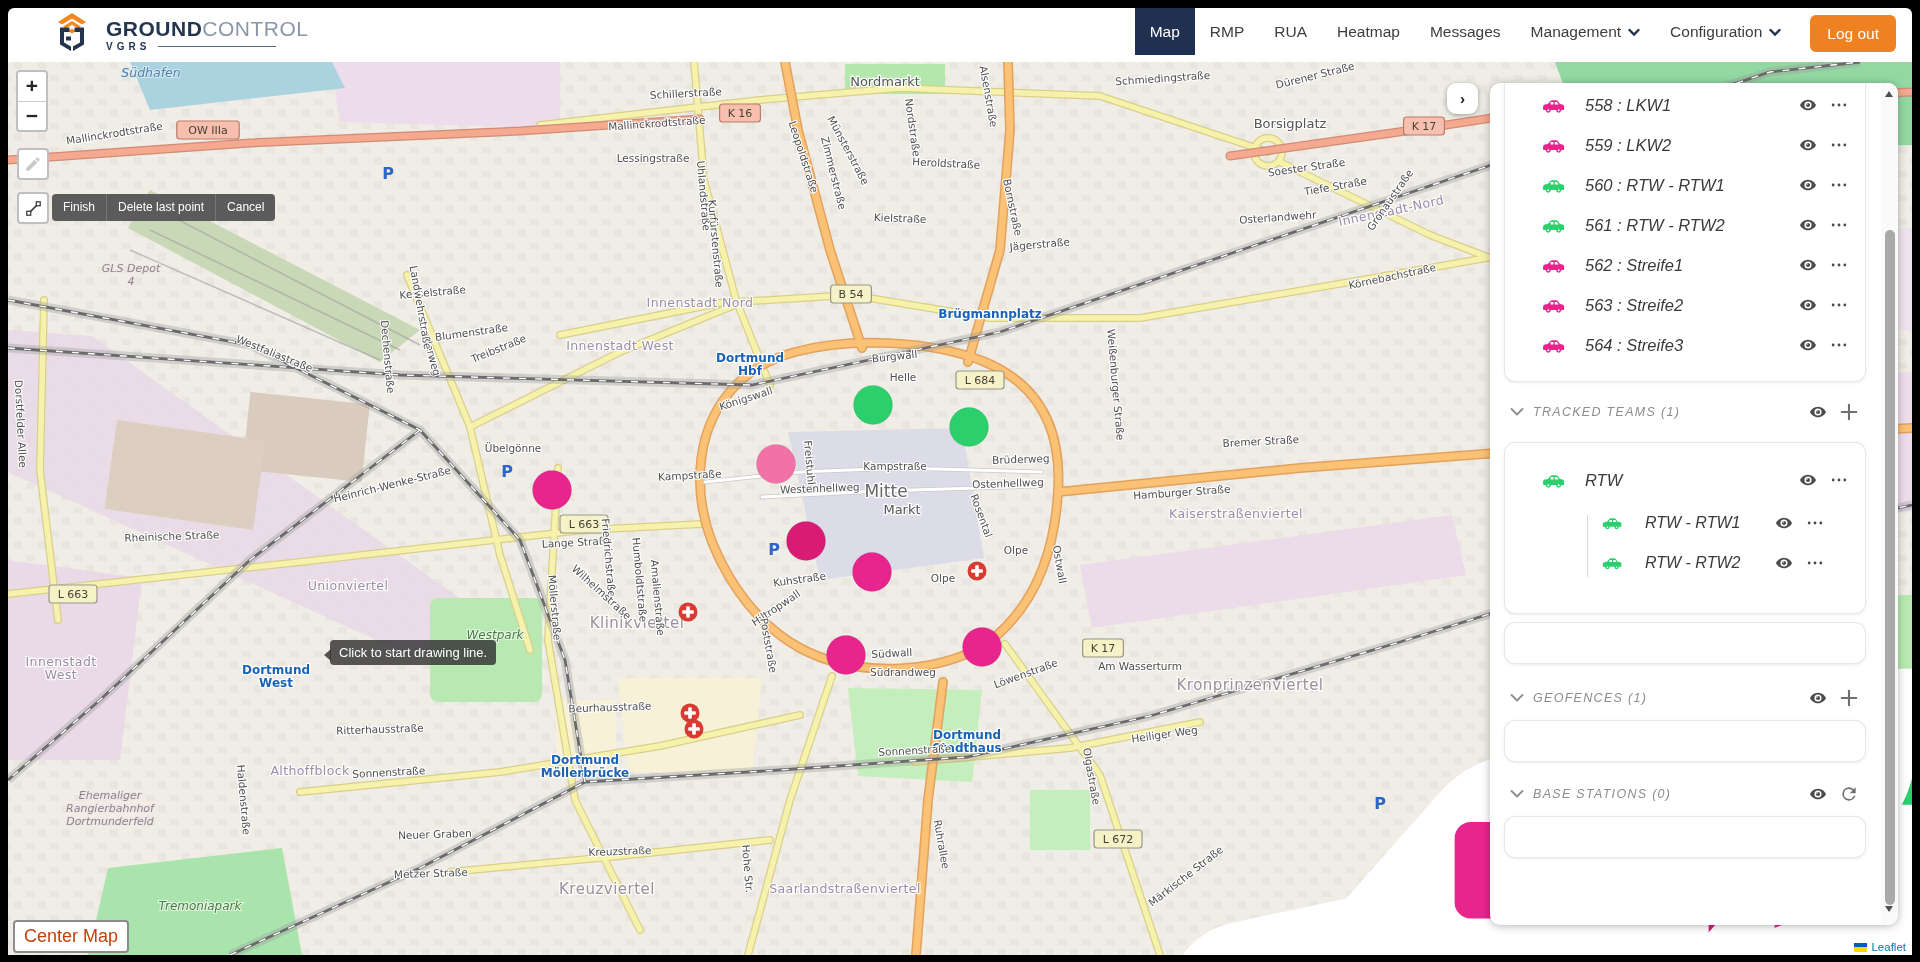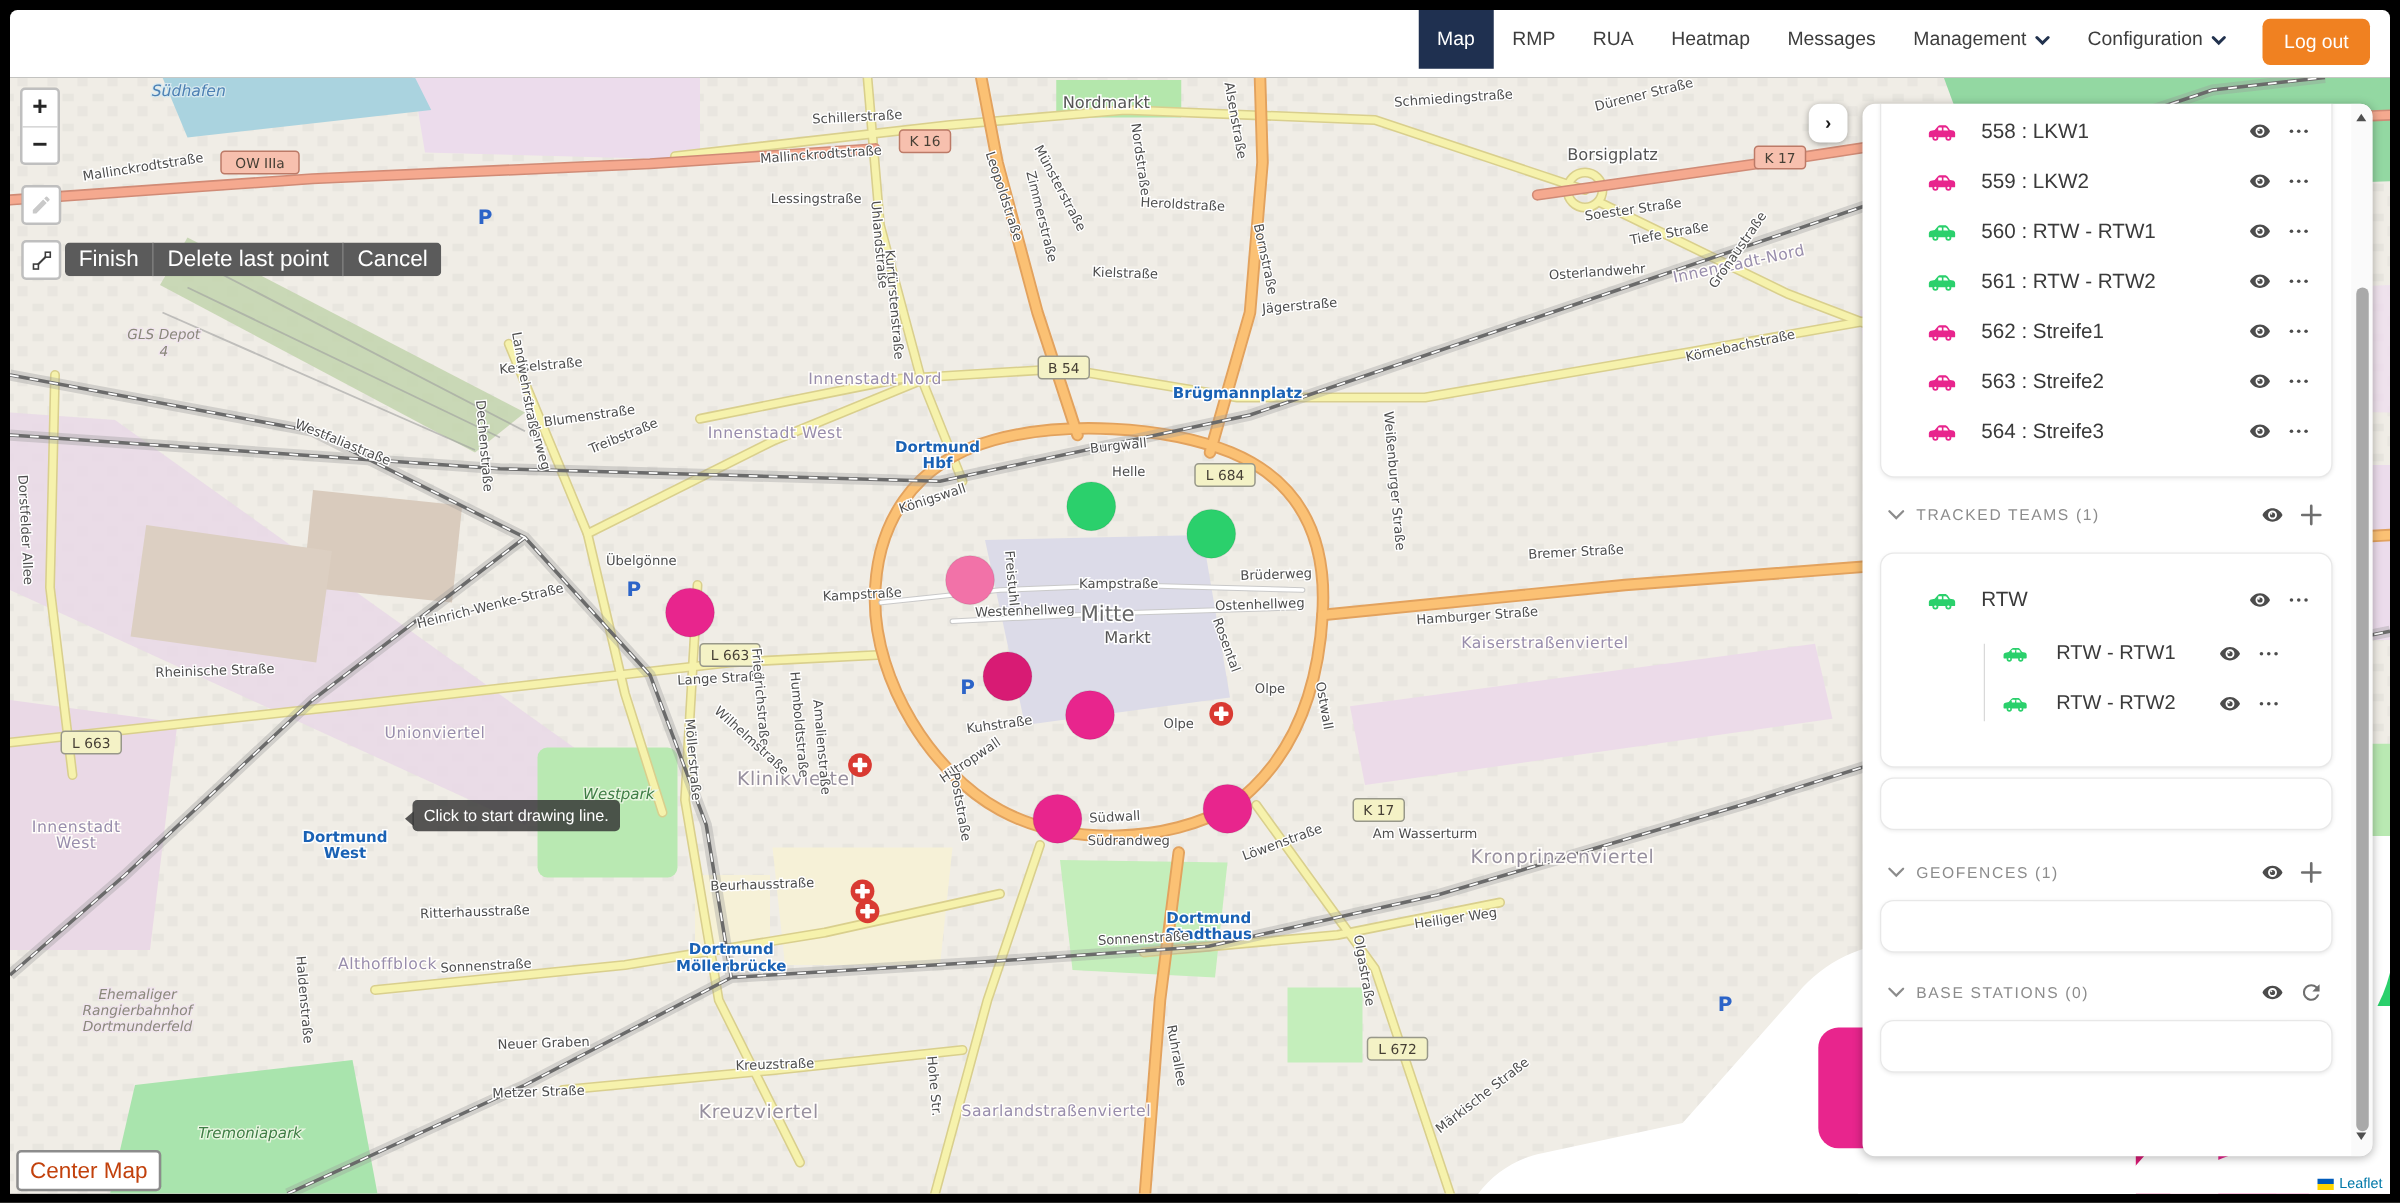--- a/index.html
+++ b/index.html
@@ -43,35 +43,35 @@
   
   .lbox{position:absolute;background:#fff;border:2px solid rgba(0,0,0,.25);border-radius:4px;box-sizing:border-box;}
   .zoomctl{left:8px;top:8px;width:32px;height:62px;display:flex;flex-direction:column;z-index:20;}
   .zoomctl a{flex:1;display:flex;align-items:center;justify-content:center;font-size:21px;font-weight:bold;color:#262626;cursor:pointer;text-decoration:none;}
   .zoomctl a:first-child{border-bottom:1px solid #ccc;}
   .editbtn{left:9px;top:86px;width:32px;height:32px;display:flex;align-items:center;justify-content:center;cursor:default;z-index:20;}
   .editbtn svg{width:18px;height:18px;}
   .drawbtn{left:9px;top:130px;width:32px;height:32px;display:flex;align-items:center;justify-content:center;cursor:pointer;z-index:20;}
   .drawbtn svg{width:19px;height:19px;}
   .drawactions{position:absolute;left:44px;top:132px;display:flex;list-style:none;margin:0;padding:0;z-index:20;border-radius:4px;overflow:hidden;}
-  .drawactions li a{display:block;background:#5b5b5b;color:#fff;font-size:18px;line-height:27px;padding:0 11px;text-decoration:none;cursor:pointer;}
+  .drawactions li a{display:block;background:#5b5b5b;color:#fff;font-size:12px;line-height:27px;padding:0 11px;text-decoration:none;cursor:pointer;}
   .drawactions li + li a{border-left:1px solid #777;}
   .drawtip{position:absolute;left:322px;top:578px;background:rgba(50,50,50,.82);color:#fff;font-size:13px;
            padding:5px 9px;border-radius:4px;white-space:nowrap;z-index:20;}
   .drawtip:before{content:"";position:absolute;left:-6px;top:9px;border:6px solid transparent;border-left:none;border-right:7px solid rgba(50,50,50,.82);}
   .collapse{position:absolute;left:1439px;top:21px;width:31px;height:31px;background:#fff;border:none;border-radius:9px;
             box-shadow:0 1px 5px rgba(0,0,0,.35);font-size:15px;font-weight:bold;color:#1a1a1a;cursor:pointer;z-index:40;}
   .centermap{position:absolute;left:5px;top:858px;background:#fff;border:2px solid rgba(0,0,0,.45);border-radius:4px;
              padding:4px 9px;font-size:18px;color:#c2410c;font-family:inherit;cursor:pointer;z-index:20;}
   .attribution{position:absolute;right:0;bottom:0;background:rgba(255,255,255,.82);padding:2px 6px 2px 7px;font-size:11.5px;
                color:#0078a8;display:flex;align-items:center;gap:4px;z-index:15;cursor:pointer;}
   .flag{display:inline-block;width:13px;height:9px;background:linear-gradient(#005bbb 50%,#ffd500 50%);}
   
   .sidebar{position:absolute;left:1482px;top:21px;width:408px;height:842px;background:#fff;border-radius:10px;
-           box-shadow:0 1px 8px rgba(0,0,0,.3);z-index:30;overflow:hidden;}
+           box-shadow:0 1px 8px rgba(0,0,0,.3);z-index:30;overflow:hidden;font-style:italic;}
   .scol{position:absolute;left:0;top:0;right:17px;bottom:0;padding:0 16px 0 15px;overflow:hidden;}
   .card{background:#fff;border-radius:10px;box-shadow:0 0 0 1px #e8e8e8,0 1px 4px rgba(0,0,0,.12);}
   .vcard{margin-top:-12px;padding:14px 0 16px 0;}
   .vrow,.trow,.mrow{display:flex;align-items:center;cursor:pointer;}
   .vrow{height:40px;padding:0 14px 0 36px;gap:0;}
   .vrow svg.caricon,.trow svg.caricon{width:25px;height:25px;flex:none;}
   .vlabel{font-size:16.5px;color:#3a3a3a;margin-left:19px;}
   .spacer{flex:1;}
   .ibtn{background:none;border:none;padding:0;width:24px;height:24px;cursor:pointer;flex:none;}
   .ibtn svg{width:20px;height:20px;display:block;margin:auto;}
@@ -95,20 +95,37 @@
   .sbar .up:before{top:5px;border-bottom:6px solid #505050;border-top:none;}
   .sbar .down:before{top:6px;border-top:6px solid #505050;border-bottom:none;}
   .sthumb{position:absolute;left:3.5px;width:10px;border-radius:6px;background:#a9a9a9;top:147px;height:675px;cursor:pointer;}
 </style>
 </head>
 <body>
 
 <div id="app">
 
   <header>
+    <div class="brand">
+      <svg width="48" height="44" viewBox="0 0 48 44">
+        <path d="M24 0 L38 9 L34 11.6 L24 5.4 L14 11.6 L10 9 Z" fill="#f6871f"></path>
+        <path d="M24 8 L33 13.6 L30 15.5 L24 11.8 L18 15.5 L15 13.6 Z" fill="#f6871f"></path>
+        <path d="M24 15.5 l4 2.5 -4 2.5 -4 -2.5 Z" fill="#f6871f"></path>
+        <path d="M21.5 14.5 H12 V31.5 L23 38 V33.5 L16 29.5 V19 h5.5 Z" fill="#24364f"></path>
+        <path d="M26.5 14.5 H36 V31.5 L25 38 V33.5 L32 29.5 V19 h-5.5 Z" fill="#24364f"></path>
+        <rect x="18" y="23.5" width="5" height="4" fill="#24364f"></rect>
+      </svg>
+      <div class="brand-text">
+        <div class="brand-line1"><span class="b1">GROUND</span><span class="b2">CONTROL</span></div>
+        <div class="brand-sub">
+            <span class="sub">VGRS</span>
+            <span class="rule"></span>
+          </div>
+      </div>
+    </div>
     <nav id="nav">
         <div class="nav-item active">
           <span>Map</span>
         </div>
         <div class="nav-item">
           <span>RMP</span>
         </div>
         <div class="nav-item">
           <span>RUA</span>
         </div>

